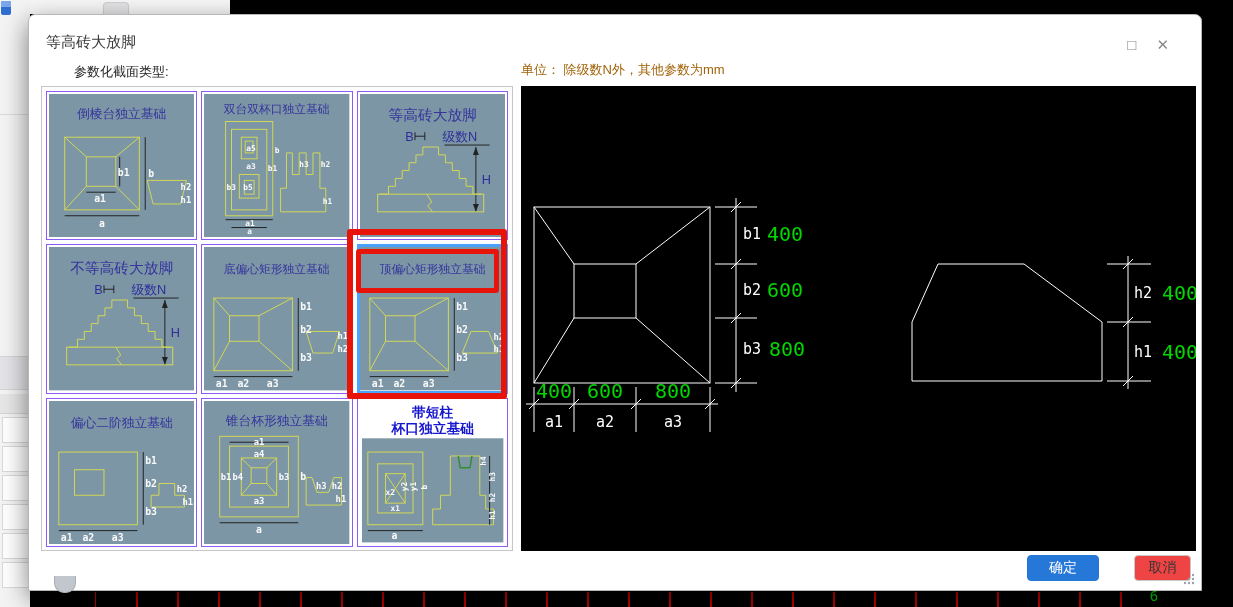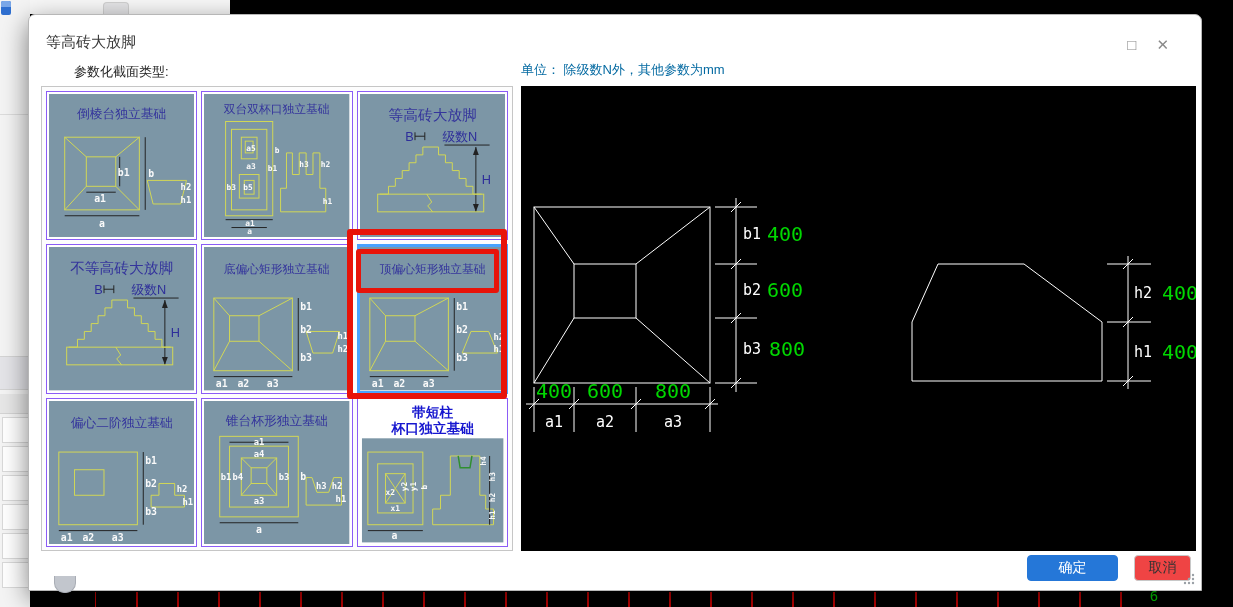--- a/index.html
+++ b/index.html
@@ -25,34 +25,34 @@
             border:1px solid #a9adb5; border-top:none; border-radius:0 0 10px 10px; z-index:20; }
 
   
   .dialog { position:absolute; left:28px; top:14px; width:1174px; height:577px; background:#fff;
             border:1px solid #b7b7b7; border-radius:7px 7px 0 0; z-index:10;
             box-shadow:0 8px 26px rgba(0,0,0,.5); }
   .dlg-title { position:absolute; left:17px; top:18px; font-size:15px; color:#3a3a3a; }
   .win-ctl { position:absolute; top:22px; right:32px; display:flex; gap:20px; color:#8a8a8a; }
   .win-ctl span { font-size:15px; line-height:15px; cursor:default; }
   .section-label { position:absolute; left:17px; top:48px; font-size:13px; color:#222;margin-left:28px; }
-  .unit-label { position:absolute; left:492px; top:46px; font-size:13px; color:#0369a1; }
+  .unit-label { position:absolute; left:492px; top:46px; font-size:13px; color:#a16207; }
 
   .grid { position:absolute; left:12px; top:71px; width:472px; height:465px;
           border:1px solid #c6c6c6; background:#fdfdfd;
           display:grid; grid-template-columns:repeat(3,1fr); grid-template-rows:repeat(3,1fr);
           gap:4px; padding:4px; }
   .cell { background:#fff; border:1px solid #8b5cf6; padding:2px; }
   .cell.sel { border:3px solid #49a3fe; padding:0; }
   .cell svg { width:100%; height:100%; display:block; }
 
   .canvas { position:absolute; left:492px; top:71px; width:675px; height:465px; background:#000; }
   .canvas svg { width:100%; height:100%; display:block; }
 
-  .btn-ok { position:absolute; left:998px; top:540px; width:91px; height:26px; background:#2577d8;
+  .btn-ok { position:absolute; left:998px; top:540px; width:72px; height:26px; background:#2577d8;
             color:#fff; border:1px solid #2577d8; border-radius:4px; font-size:14px;
             font-family:"Liberation Sans",sans-serif; }
   .btn-cancel { position:absolute; left:1105px; top:540px; width:57px; height:26px; background:#ef4444;
             color:#333; border:1px solid #c8c8c8; border-radius:4px; font-size:14px;
             font-family:"Liberation Sans",sans-serif; }
   .grip { position:absolute; right:6px; bottom:5px; width:12px; height:12px; }
 
   
   .red-outer { position:absolute; left:318px; top:214px; width:160px; height:170px;
                border:6px solid #e81309; border-radius:3px; z-index:30; pointer-events:none; }

